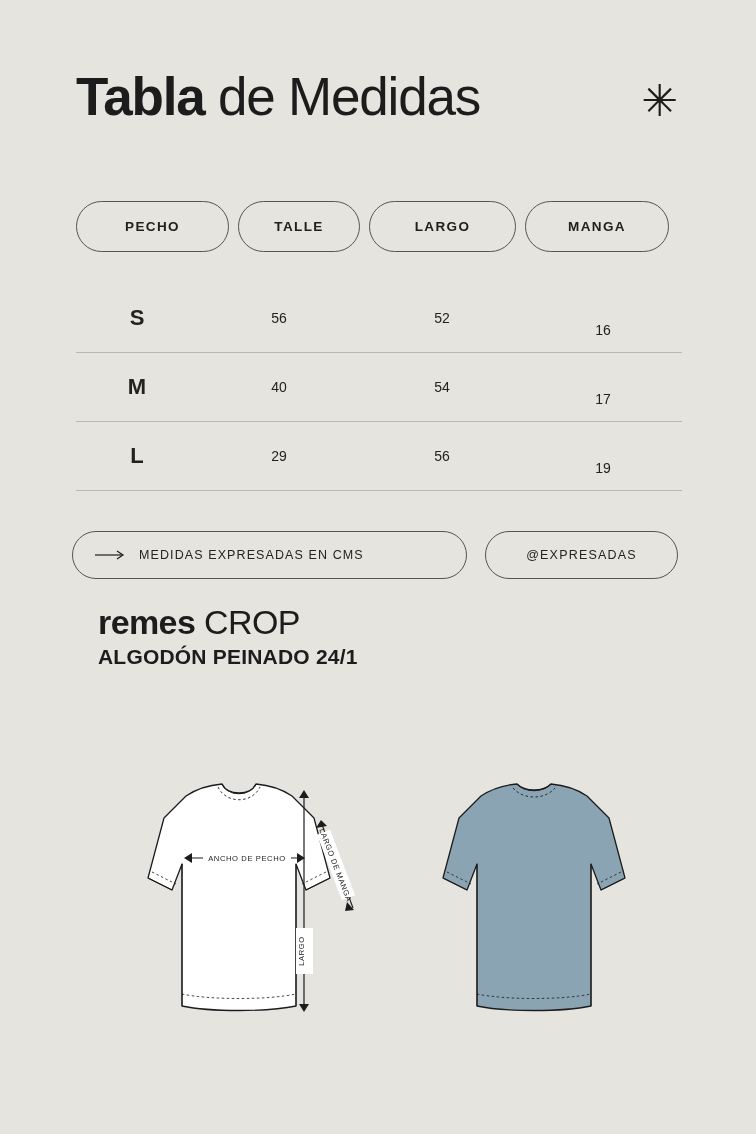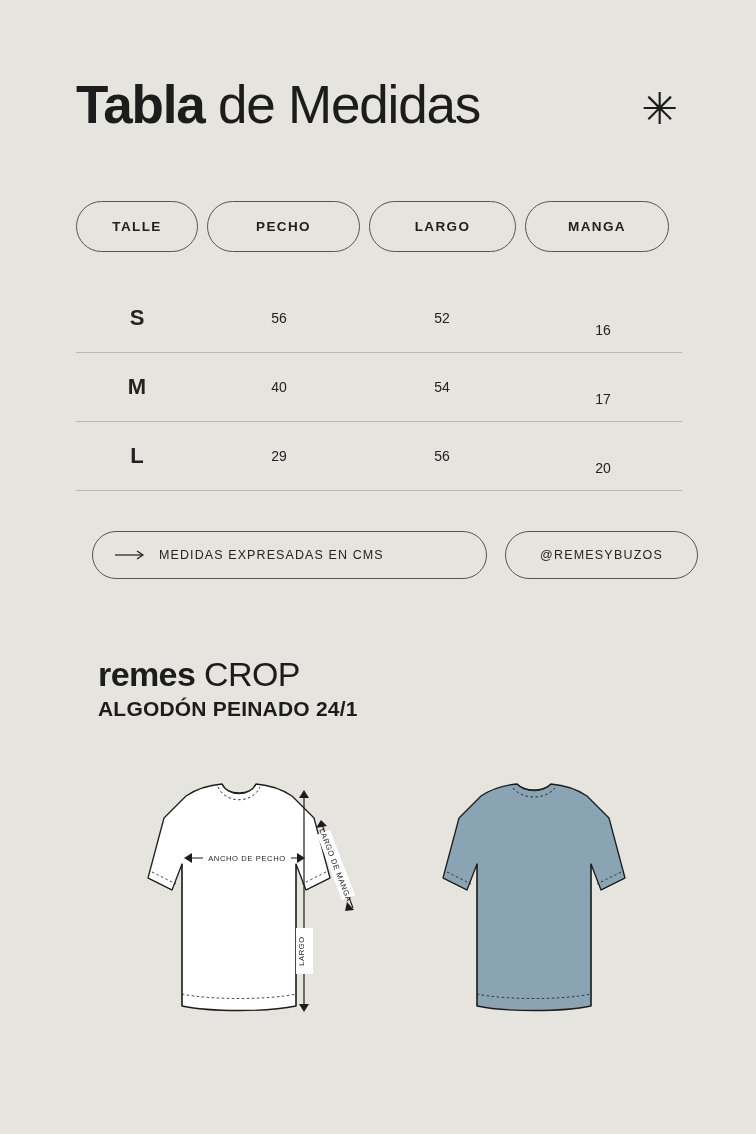--- a/index.html
+++ b/index.html
@@ -15,21 +15,21 @@
     position: relative;
     width: 756px;
     height: 1134px;
     background: #e5e4df;
   }
 
   
   .title-row {
     position: absolute;
     left: 76px;
-    top: 78px;
+    top: 70px;
     width: 606px;
     display: flex;
     align-items: center;
     justify-content: space-between;
   }
   .title {
     font-size: 53px;
     letter-spacing: -1.2px;
     white-space: nowrap;
     line-height: 1;
@@ -94,21 +94,21 @@
     font-weight: 700;
     font-size: 22px;
   }
   .cell.v1 { width: 162px; }
   .cell.v2 { width: 164px; }
   .cell.v3 { width: 158px; margin-top: 23px; }
 
   
   .footer-pills {
     position: absolute;
-    left: 92px;
+    left: 72px;
     top: 531px;
     width: 606px;
     display: flex;
     justify-content: space-between;
   }
   .pill-note {
     border: 1px solid #55564f;
     border-radius: 26px;
     height: 48px;
     display: flex;
@@ -118,21 +118,21 @@
     color: #24251f;
   }
   .pill-note.wide { width: 395px; padding-left: 22px; gap: 14px; }
   .pill-note.ig { width: 193px; justify-content: center; letter-spacing: 1.2px; }
   .arrow-ico { display: block; }
 
   
   .product {
     position: absolute;
     left: 98px;
-    top: 656px;
+    top: 604px;
   }
   .product-title {
     font-size: 34px;
     letter-spacing: -0.6px;
     line-height: 1.08;
   }
   .product-title .b { font-weight: 700; }
   .product-title .l { font-weight: 400; }
   .product-sub {
     margin-top: 4px;
@@ -167,22 +167,22 @@
 <div class="page">
 
   <div class="title-row">
     <div class="title">
       <span class="bold">Tabla</span><span class="light"> de Medidas</span>
     </div>
     <div class="asterisk">✳</div>
   </div>
 
   <div class="pills">
+    <div class="pill c1">PECHO</div>
     <div class="pill c0">TALLE</div>
-    <div class="pill c1">PECHO</div>
     <div class="pill c2">LARGO</div>
     <div class="pill c3">MANGA</div>
   </div>
 
   <div class="table">
     <div class="trow">
       <div class="cell size">S</div>
       <div class="cell v1">56</div>
       <div class="cell v2">52</div>
       <div class="cell v3">16</div>
@@ -190,34 +190,34 @@
     <div class="trow">
       <div class="cell size">M</div>
       <div class="cell v1">40</div>
       <div class="cell v2">54</div>
       <div class="cell v3">17</div>
     </div>
     <div class="trow">
       <div class="cell size">L</div>
       <div class="cell v1">29</div>
       <div class="cell v2">56</div>
-      <div class="cell v3">20</div>
+      <div class="cell v3">19</div>
     </div>
   </div>
 
   <div class="footer-pills">
     <div class="pill-note wide">
       <svg class="arrow-ico" width="30" height="10" viewBox="0 0 30 10">
         <line x1="0" y1="5" x2="27" y2="5" stroke="#1c1c1c" stroke-width="1.2"></line>
         <polyline points="22,1 28,5 22,9" fill="none" stroke="#1c1c1c" stroke-width="1.2"></polyline>
       </svg>
       <span>MEDIDAS EXPRESADAS EN CMS</span>
     </div>
     <div class="pill-note ig">
-      <span>@REMESYBUZOS</span>
+      <span>@EXPRESADAS</span>
     </div>
   </div>
 
   <div class="product">
     <div class="product-title">
       <span class="b">remes</span><span class="l"> CROP</span>
     </div>
     <div class="product-sub">ALGODÓN PEINADO  24/1</div>
   </div>
 

